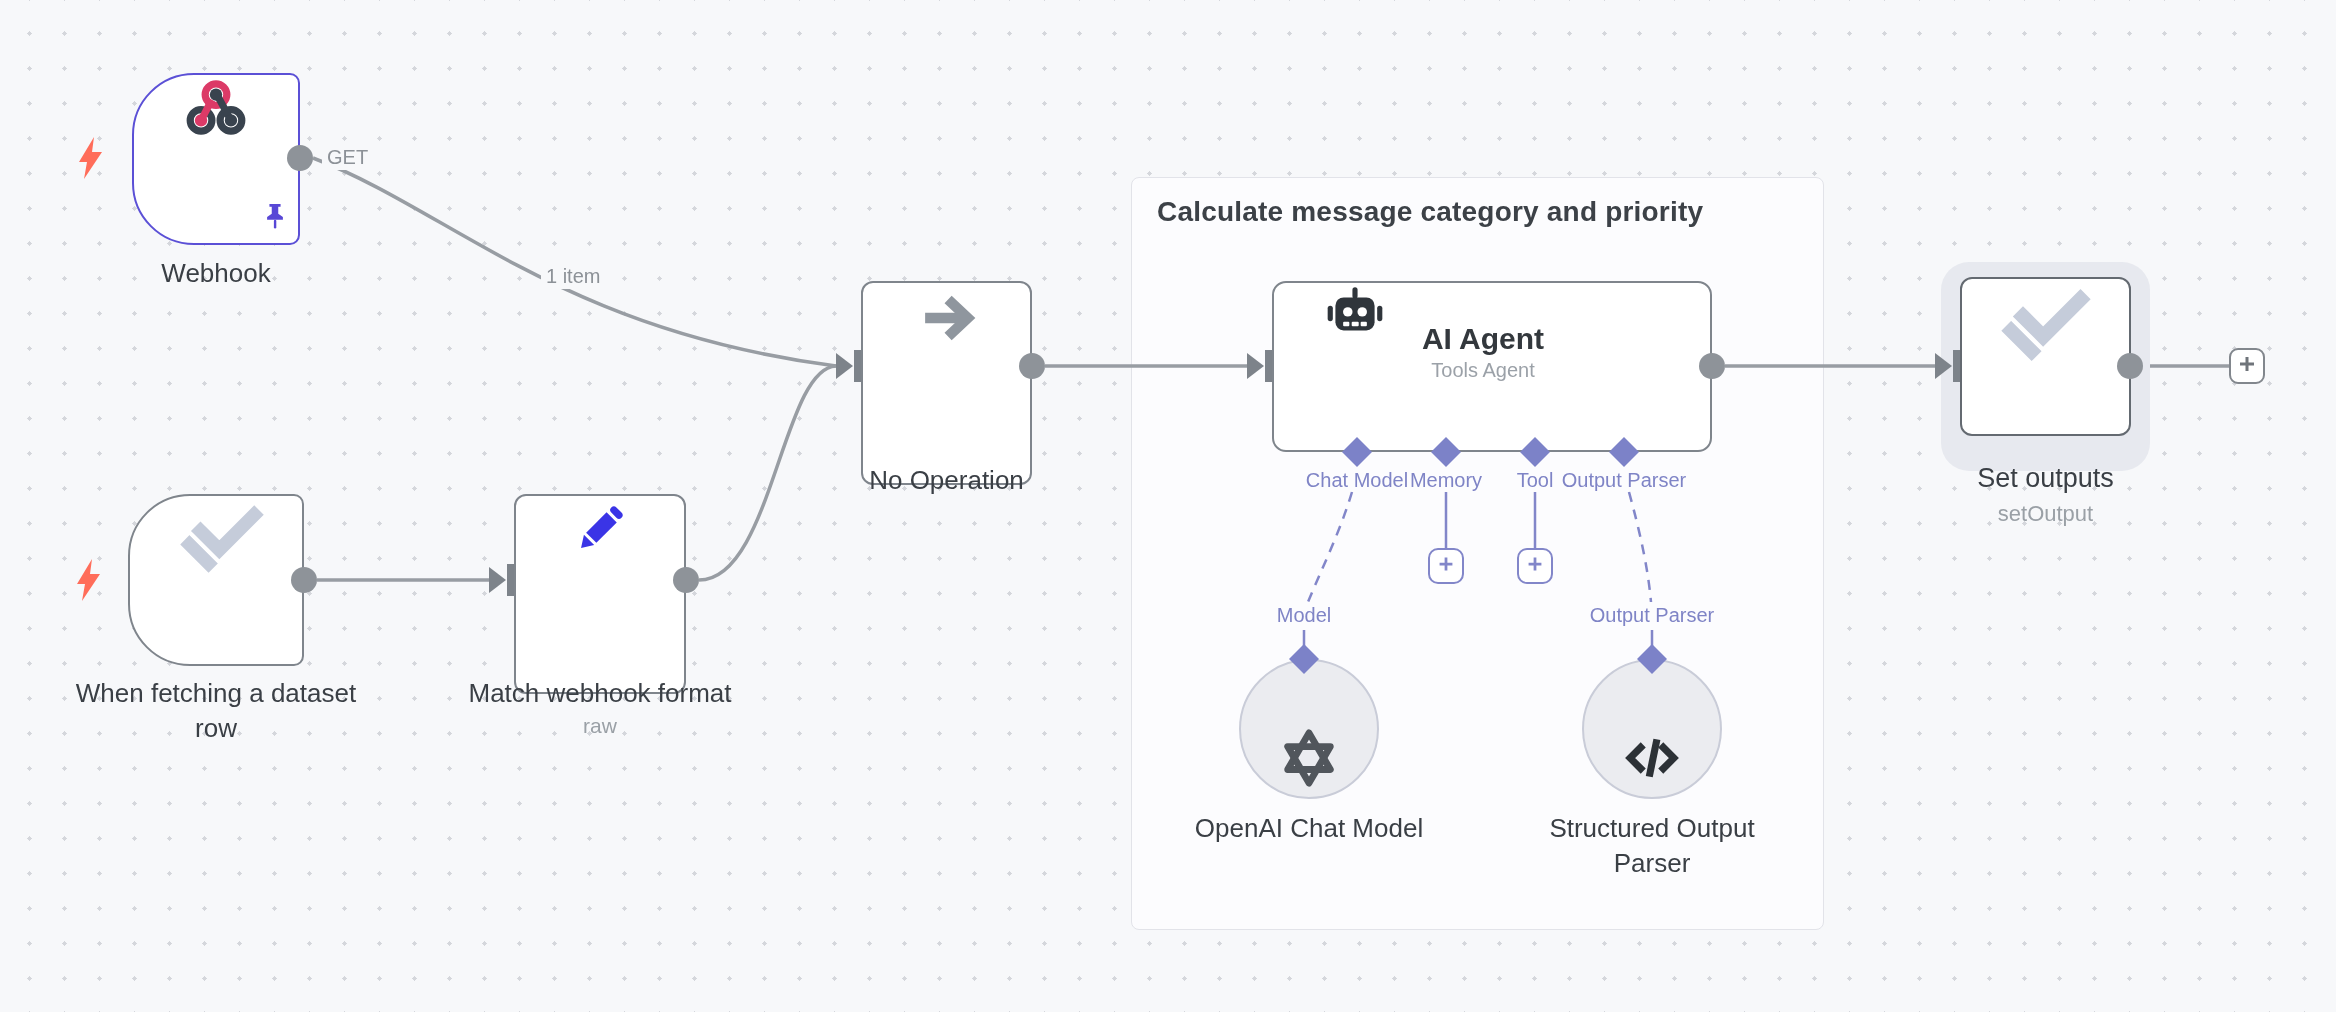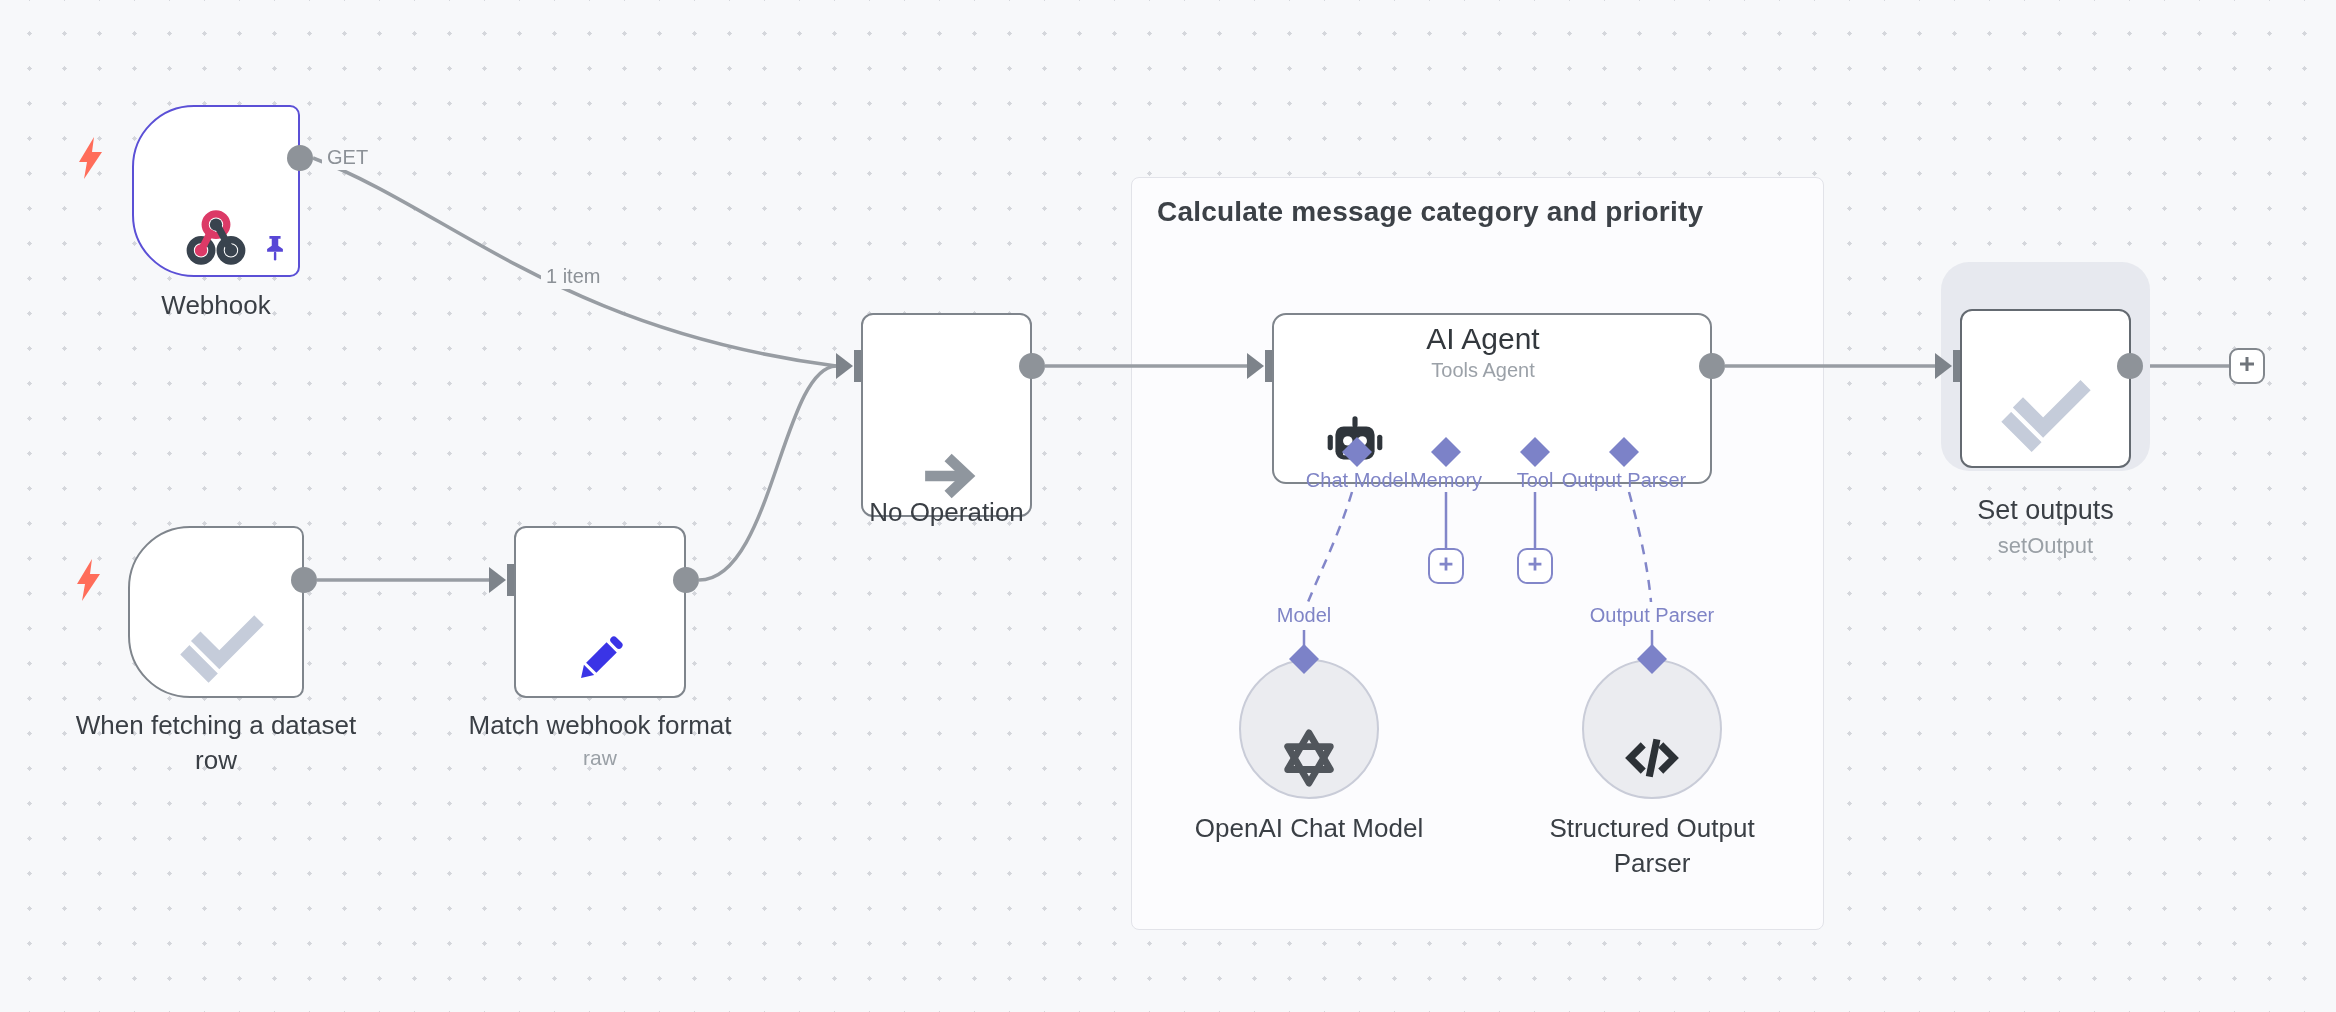--- a/index.html
+++ b/index.html
@@ -16,29 +16,29 @@
   svg.layer{position:absolute;left:0;top:0;pointer-events:none;}
   .group-box{
     position:absolute;left:1131px;top:177px;width:693px;height:753px;
     background:#fcfcfe;border:1.5px solid #e2e3e9;border-radius:8px;box-sizing:border-box;
   }
   .group-title{
     position:absolute;left:1157px;top:196px;font-size:28px;font-weight:700;color:#3c4147;letter-spacing:.2px;
   }
   .node{
     position:absolute;background:#ffffff;border:2.5px solid #7f858c;border-radius:12px;
-    box-sizing:border-box;display:flex;align-items:flex-end;justify-content:center;margin-top:32px;
+    box-sizing:border-box;display:flex;align-items:flex-start;justify-content:center;
   }
   .node-halo{
     position:absolute;left:1941px;top:262px;width:209px;height:209px;border-radius:28px;background:#e7e9ef;
   }
   .trigger{border-radius:62px 10px 10px 62px;}
   .webhook-node{left:132px;top:73px;width:168px;height:172px;border-color:#5b50d6;}
   .fetch-node{left:128px;top:494px;width:176px;height:172px;padding-left:12px;}
-  .match-node{left:514px;top:494px;width:172px;height:172px;}
+  .match-node{left:514px;top:494px;width:172px;height:200px;}
   .noop-node{left:861px;top:281px;width:171px;height:204px;}
   .agent-node{left:1272px;top:281px;width:440px;height:171px;border-radius:14px;justify-content:flex-start;}
   .set-node{left:1960px;top:277px;width:171px;height:159px;border-color:#646a71;}
   .subnode{
     position:absolute;width:140px;height:140px;border-radius:50%;
     background:#ebecf0;border:2px solid #c9ccd8;box-sizing:border-box;
     display:flex;align-items:flex-end;justify-content:center;
   }
   .openai-circle{left:1239px;top:659px;}
   .parser-circle{left:1582px;top:659px;}
@@ -56,21 +56,21 @@
   .port-label{
     position:absolute;transform:translateX(-50%);width:max-content;
     font-size:20px;color:#7f84c6;
   }
   .plus-box{
     position:absolute;background:#ffffff;border:2.5px solid #8286c9;border-radius:10px;
     box-sizing:border-box;display:flex;align-items:center;justify-content:center;
   }
   .plus-box.grey{border-color:#82878d;border-radius:9px;}
   .agent-title-wrap{position:absolute;left:1393px;top:322px;width:180px;text-align:center;}
-  .agent-title{font-size:30px;font-weight:400;color:#33383d;}
+  .agent-title{font-size:30px;font-weight:700;color:#33383d;}
   .agent-subtitle{font-size:20px;color:#9ba1a8;margin-top:3px;}
   .bolt{position:absolute;}
 </style>
 </head>
 <body>
 
 <div class="canvas"></div>
 
 <div class="group-box"></div>
 <div class="group-title">Calculate message category and priority</div>

